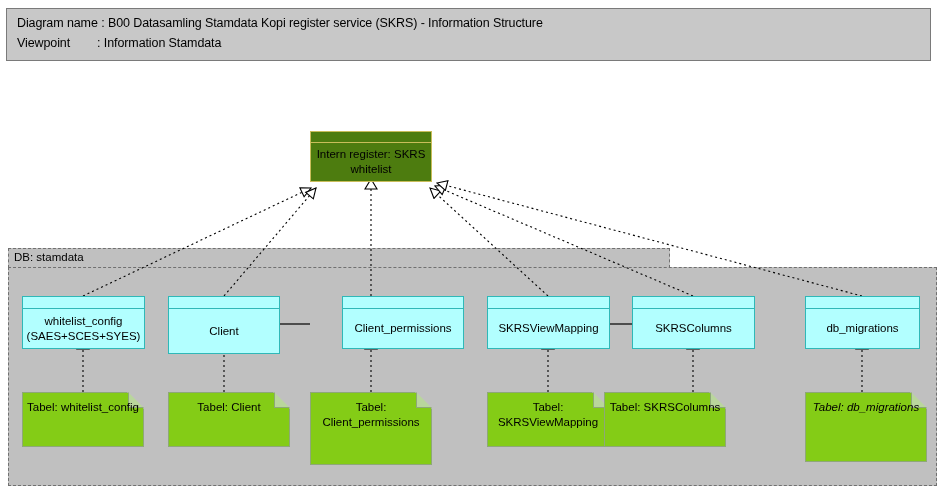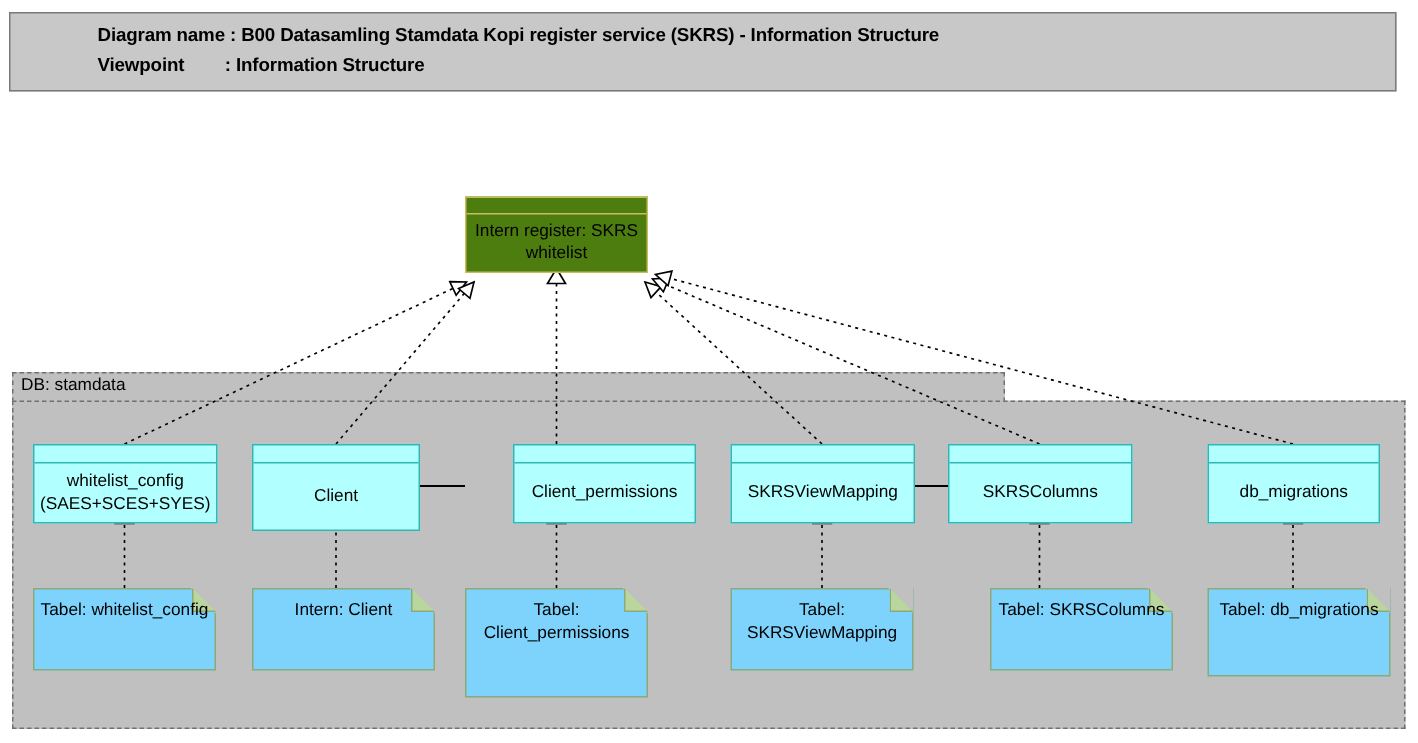--- a/index.html
+++ b/index.html
@@ -24,25 +24,24 @@
     width: 925px;
     height: 53px;
     background: #c8c8c8;
     border: 1px solid #7a7a7a;
     box-sizing: border-box;
   }
   .hdr-line {
     position: absolute;
     left: 10px;
     font-size: 12.5px;
-    font-weight: bold;
+    font-weight: normal;
     color: #000000;
     white-space: pre;
     letter-spacing: -0.1px;
-    margin-left: 48px;
   }
   #hdr-line-1 { top: 7px; }
   #hdr-line-2 { top: 27px; }
 
   
   #group-tab {
     position: absolute;
     left: 8px;
     top: 248px;
     width: 662px;
@@ -130,21 +129,21 @@
     padding: 0 3px;
     box-sizing: border-box;
     font-size: 11.5px;
     color: #000000;
     line-height: 1.3;
   }
 
   
   .uml-note {
     position: absolute;
-    background: #7dd3fc;
+    background: #84cc16;
     border: 1px solid #8ea878;
     box-sizing: border-box;
   }
   .uml-note .note-text {
     position: absolute;
     left: 0;
     top: 7px;
     width: 100%;
     text-align: center;
     font-size: 11.5px;
@@ -175,21 +174,21 @@
     clip-path: polygon(0 0, 100% 0, 100% 100%);
   }
 </style>
 </head>
 <body>
 
 <div id="canvas">
 
   <div id="header-banner">
     <div class="hdr-line" id="hdr-line-1">Diagram name : B00 Datasamling Stamdata Kopi register service (SKRS) - Information Structure</div>
-    <div class="hdr-line" id="hdr-line-2">Viewpoint        : Information Structure</div>
+    <div class="hdr-line" id="hdr-line-2">Viewpoint        : Information Stamdata</div>
   </div>
 
   <div id="group-tab"></div>
   <div id="group-label">DB: stamdata</div>
   <div id="group-body"></div>
 
   <svg id="edges" viewBox="0 0 945 495" xmlns="http://www.w3.org/2000/svg">
     <defs>
       <marker id="tri" viewBox="0 0 12 12" refX="11" refY="6" markerWidth="12" markerHeight="12" orient="auto-start-reverse" markerUnits="userSpaceOnUse">
         <path d="M 1 1 L 11 6 L 1 11 z" fill="#ffffff" stroke="#000000" stroke-width="1.1"></path>
@@ -254,36 +253,36 @@
   </div>
 
   <div class="uml-note" style="left:22px;  top:392px; width:122px; height:55px;">
     <div class="fold-cut"></div>
     <div class="fold"></div>
     <div class="note-text">Tabel: whitelist_config</div>
   </div>
   <div class="uml-note" style="left:168px; top:392px; width:122px; height:55px;">
     <div class="fold-cut"></div>
     <div class="fold"></div>
-    <div class="note-text">Intern: Client</div>
+    <div class="note-text">Tabel: Client</div>
   </div>
   <div class="uml-note" style="left:310px; top:392px; width:122px; height:73px;">
     <div class="fold-cut"></div>
     <div class="fold"></div>
     <div class="note-text">Tabel: Client_permissions</div>
   </div>
   <div class="uml-note" style="left:487px; top:392px; width:122px; height:55px;">
     <div class="fold-cut"></div>
     <div class="fold"></div>
     <div class="note-text">Tabel: SKRSViewMapping</div>
   </div>
-  <div class="uml-note" style="left:660px; top:392px; width:122px; height:55px;">
+  <div class="uml-note" style="left:604px; top:392px; width:122px; height:55px;">
     <div class="fold-cut"></div>
     <div class="fold"></div>
     <div class="note-text">Tabel: SKRSColumns</div>
   </div>
-  <div class="uml-note" style="left:805px; top:392px; width:122px; height:59px;">
+  <div class="uml-note" style="left:805px; top:392px; width:122px; height:70px;font-style:italic;">
     <div class="fold-cut"></div>
     <div class="fold"></div>
     <div class="note-text">Tabel: db_migrations</div>
   </div>
 
 </div>
 
 </body></html>

